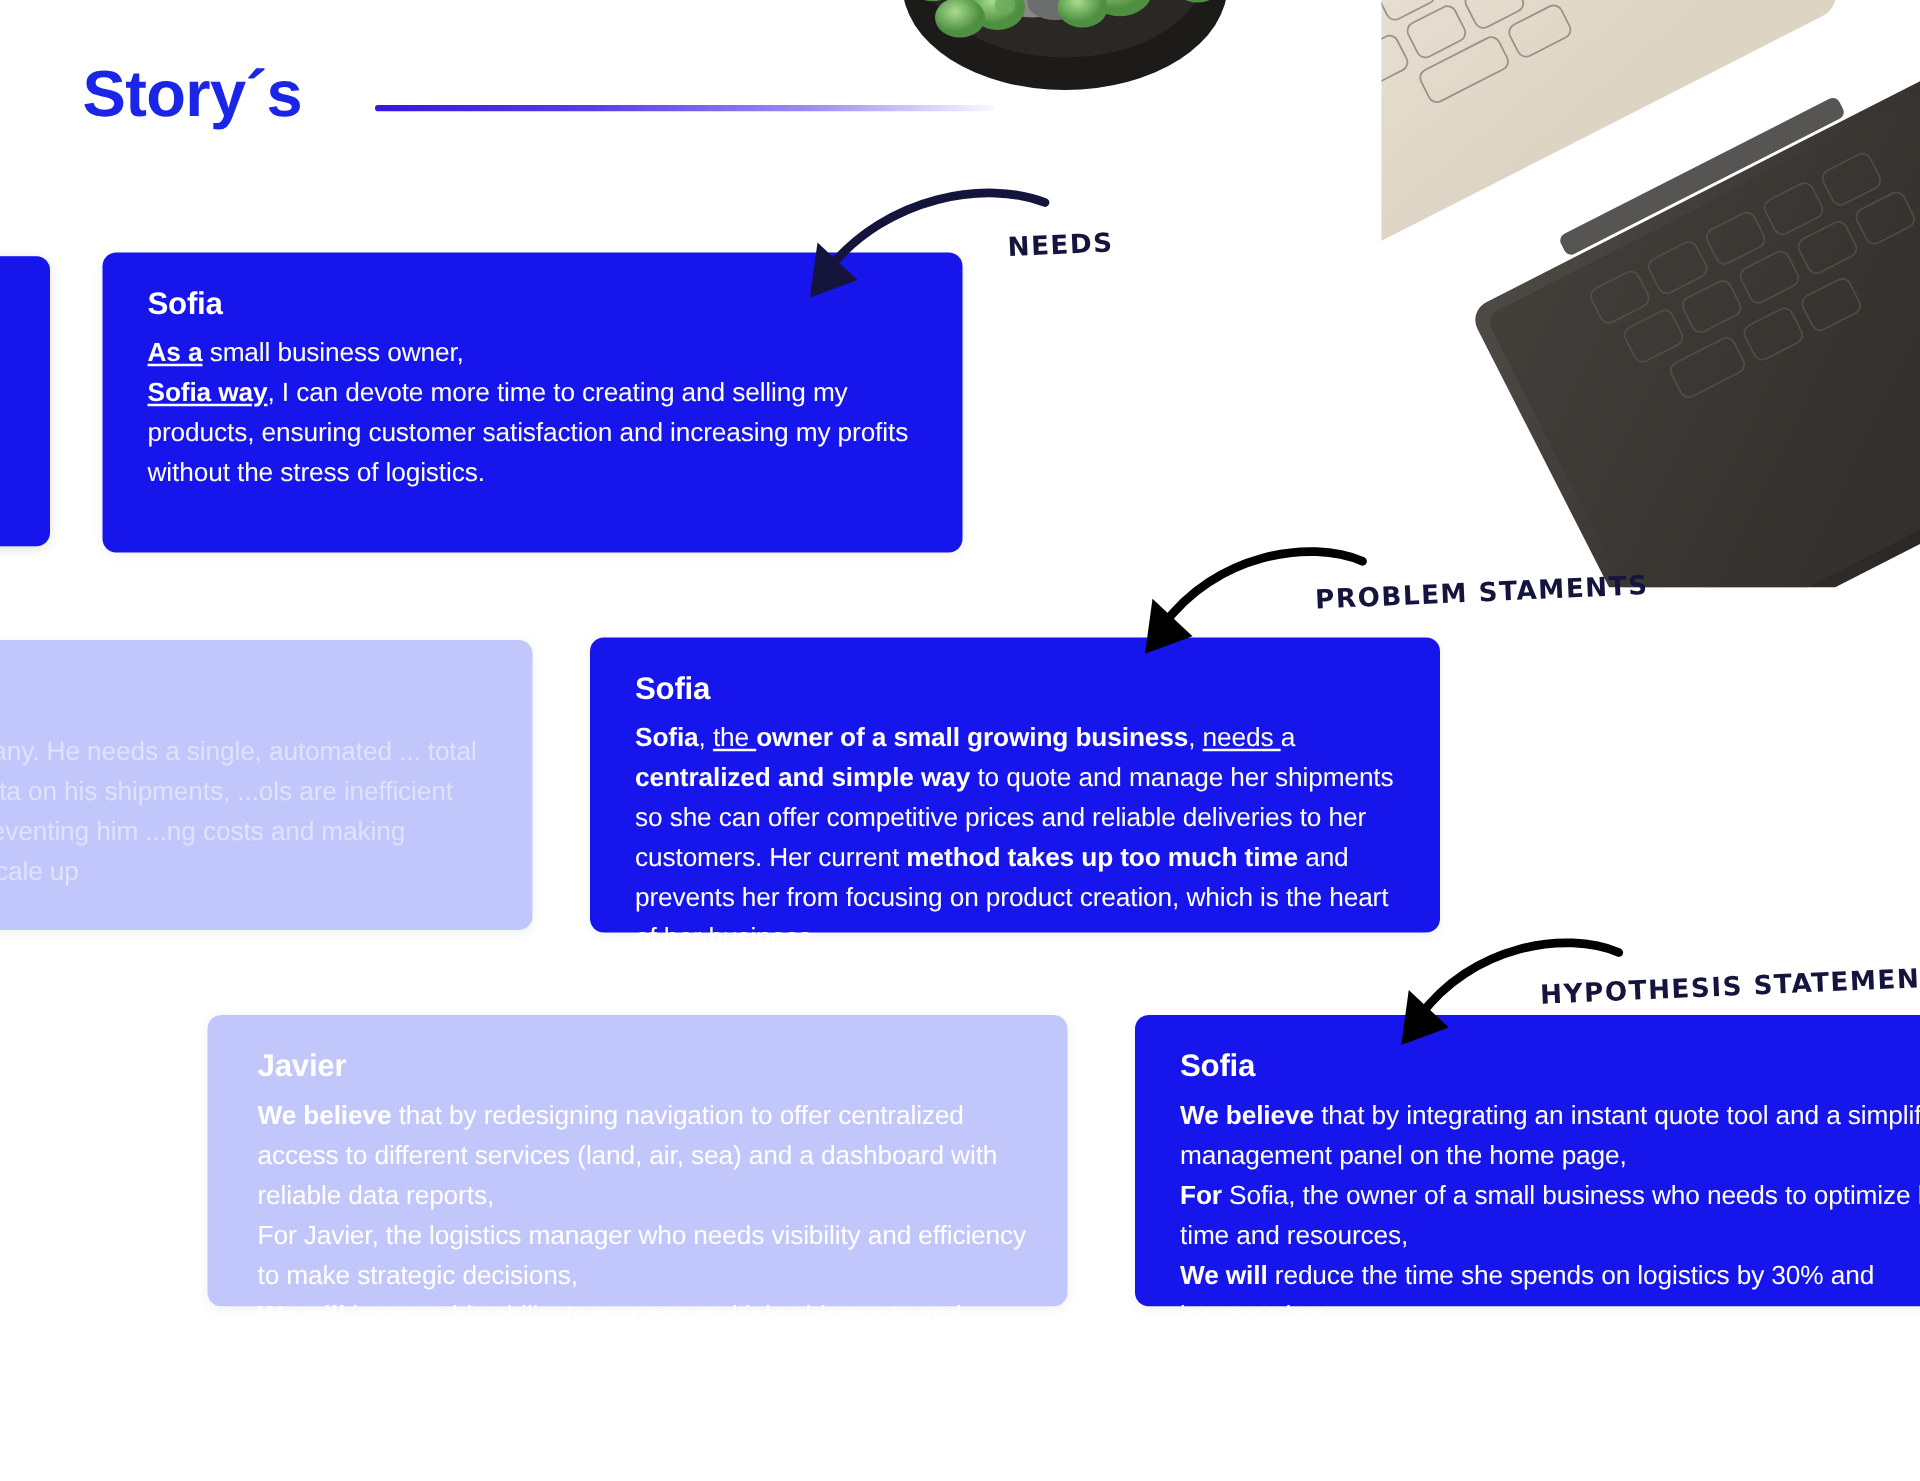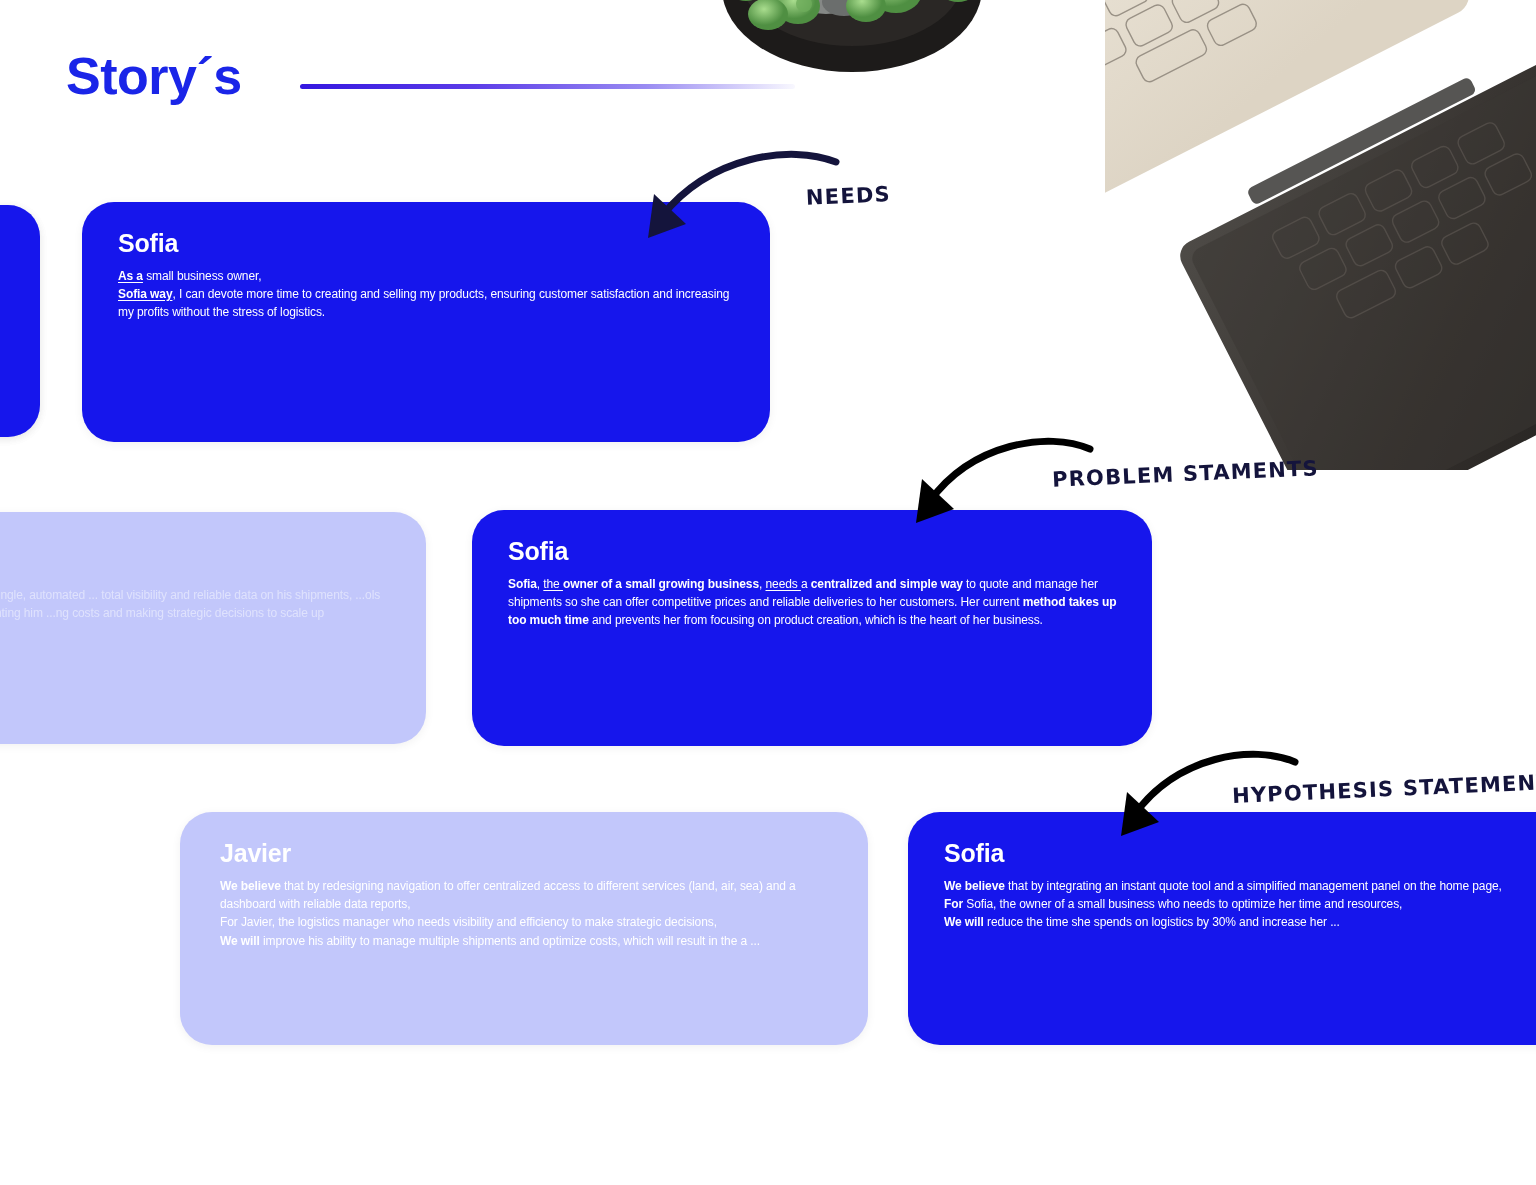--- a/index.html
+++ b/index.html
@@ -32,43 +32,43 @@
   }
   .photo-laptop {
     position:absolute; left:1105px; top:-30px;
     width:470px; height:500px;
     overflow:hidden;
   }
 
   
   .card {
     position:absolute;
-    border-radius:32px;
+    border-radius:11px;
     padding:28px 32px 30px 36px;
     color:#ffffff;
     box-shadow:0 2px 10px rgba(0,0,0,0.06);
   }
   .card.blue   { background:#1616ec; }
   .card.lav    { background:#c2c7fb; }
 
   .card-name {
     font-size:25px; font-weight:700; line-height:1.1;
     margin-bottom:9px; letter-spacing:-0.2px;
   }
   .card-body {
-    font-size:12px; line-height:1.53; font-weight:400;
+    font-size:21px; line-height:1.53; font-weight:400;
     letter-spacing:-0.1px;
   }
   .card.lav .card-name, .card.lav .card-body { color:#ffffff; }
   .card-body .bu { font-weight:700; text-decoration:underline; text-underline-offset:2px; }
 
   
   #card-needs-sofia   { left:82px;  top:202px;  width:688px; height:240px; }
   #card-problem-sofia { left:472px; top:510px;  width:680px; height:236px; }
-  #card-hypo-javier   { left:180px; top:812px;  width:688px; height:233px;padding-left:40px; }
+  #card-hypo-javier   { left:166px; top:812px;  width:688px; height:233px;padding-left:40px; }
   #card-hypo-sofia    { left:908px; top:812px;  width:700px; height:233px; }
   #card-partial-left-top { left:-70px; top:205px; width:110px; height:232px; }
   #card-partial-left-mid { left:-250px; top:512px; width:676px; height:232px; }
 
   
   .anno-label {
     position:absolute;
     font-family:"DejaVu Sans", sans-serif;
     font-size:21px; font-weight:700;
     color:#14143c; letter-spacing:1.2px;

